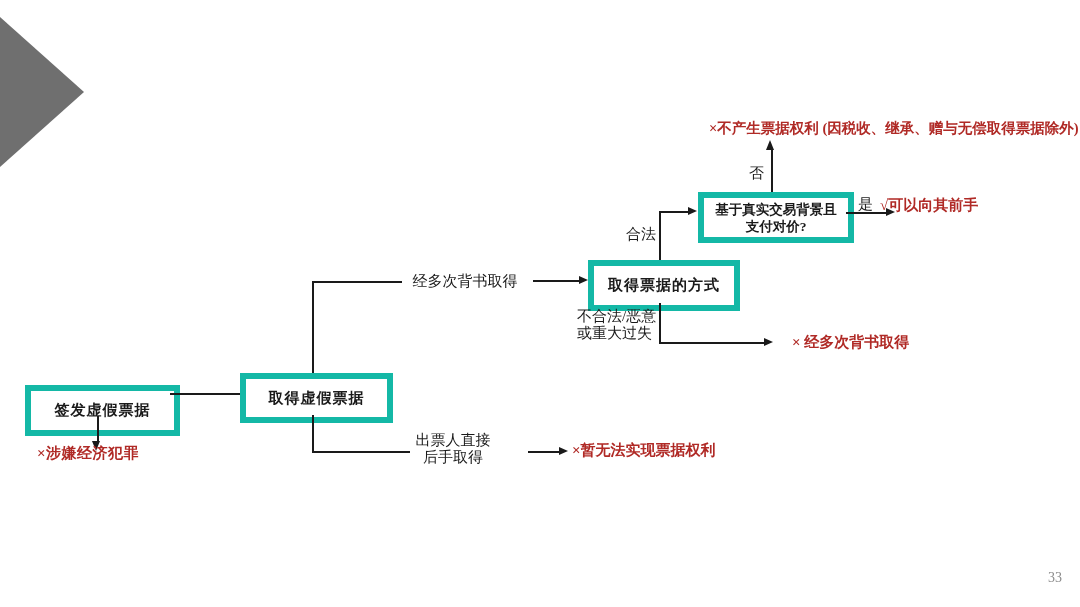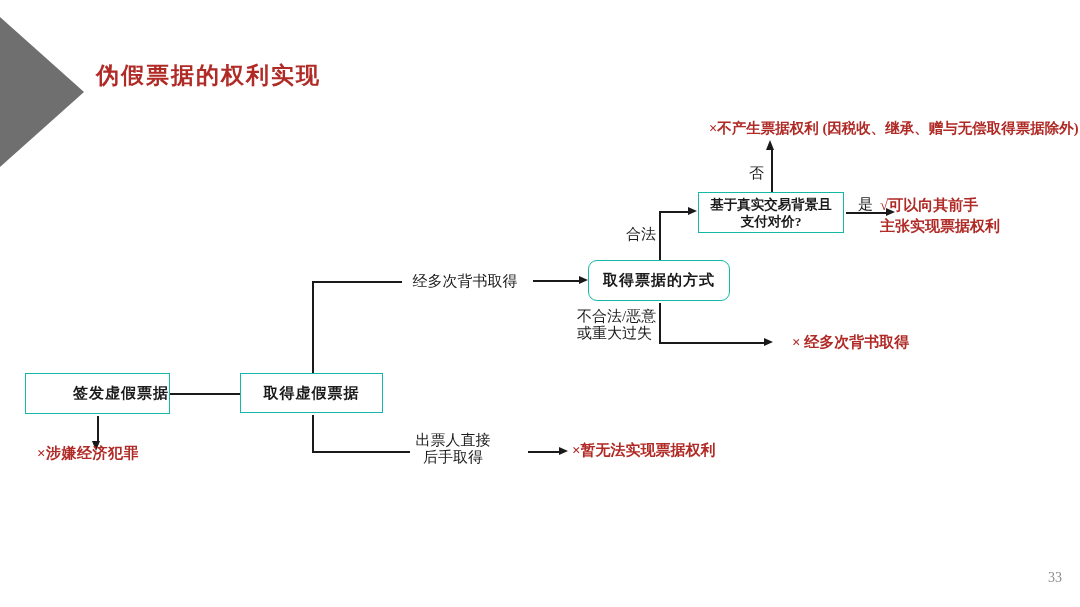--- a/index.html
+++ b/index.html
@@ -13,21 +13,21 @@
   }
   .title{
     position:absolute;left:54px;top:18px;font-size:29px;letter-spacing:10px;
     color:#4f4f4f;font-weight:500;white-space:nowrap;
   }
   .subtitle{
     position:absolute;left:96px;top:60px;font-size:23px;letter-spacing:2px;
     color:#b02a26;font-weight:bold;white-space:nowrap;
   }
   .node{
-    position:absolute;border:1px solid #14b8a6;background:#fff;
+    position:absolute;border:6px solid #14b8a6;background:#fff;
     display:flex;flex-direction:column;align-items:center;justify-content:center;
     font-weight:bold;font-size:15px;letter-spacing:1px;text-align:center;font-family:Liberation Serif, serif;
   }
   .hl{position:absolute;height:2px;background:#1a1a1a;}
   .vl{position:absolute;width:2px;background:#1a1a1a;}
   .ah{position:absolute;width:0;height:0;}
   .ah-r{border-top:4.5px solid transparent;border-bottom:4.5px solid transparent;border-left:9px solid #1a1a1a;}
   .ah-u{border-left:4.5px solid transparent;border-right:4.5px solid transparent;border-bottom:10px solid #1a1a1a;}
   .ah-d{border-left:4.5px solid transparent;border-right:4.5px solid transparent;border-top:10px solid #1a1a1a;}
   .lbl{position:absolute;font-size:15px;color:#1a1a1a;white-space:nowrap;}
@@ -35,31 +35,30 @@
   .two-line{line-height:17px;white-space:normal;}
   .page-num{position:absolute;left:1048px;top:570px;font-size:14px;color:#8c8c8c;}
 </style>
 </head>
 <body>
 
 <div class="slide">
 
   <div class="corner-tri"></div>
 
-  <div class="subtitle">伪假票据的权利实现</div>
 
   <div>
 
-    <div class="node" style="left:25px;top:373px;width:143px;height:39px;align-items:flex-end;">
+    <div class="node" style="left:25px;top:385px;width:143px;height:39px;">
       <span>签发虚假票据</span>
     </div>
     <div class="node" style="left:240px;top:373px;width:141px;height:38px;">
       <span>取得虚假票据</span>
     </div>
-    <div class="node" style="left:588px;top:260px;width:140px;height:39px;border-radius:9px;">
+    <div class="node" style="left:588px;top:260px;width:140px;height:39px;">
       <span>取得票据的方式</span>
     </div>
     <div class="node" style="left:698px;top:192px;width:144px;height:39px;font-size:13.5px;line-height:17px;letter-spacing:0;">
       <span>基于真实交易背景且</span>
       <span>支付对价?</span>
     </div>
 
     <div class="hl" style="left:170px;top:393px;width:70px;"></div>
     <div class="vl" style="left:312px;top:281px;height:92px;"></div>
     <div class="hl" style="left:312px;top:281px;width:90px;"></div>
@@ -91,21 +90,20 @@
       <div>或重大过失</div>
     </div>
     <div class="lbl two-line" style="left:408px;top:432px;width:90px;text-align:center;">
       <div>出票人直接</div>
       <div>后手取得</div>
     </div>
 
     <div class="red" style="left:696px;top:119px;font-size:14.5px;margin-left:13px;">×不产生票据权利 (因税收、继承、赠与无偿取得票据除外)</div>
     <div class="red two-line" style="left:880px;top:195px;width:160px;line-height:21px;">
       <div>√可以向其前手</div>
-      <div>主张实现票据权利</div>
     </div>
     <div class="red" style="left:792px;top:333px;">× 经多次背书取得</div>
     <div class="red" style="left:572px;top:441px;">×暂无法实现票据权利</div>
     <div class="red" style="left:37px;top:444px;letter-spacing:0.5px;">×涉嫌经济犯罪</div>
 
   </div>
 
   <div class="page-num">33</div>
 
 </div>

